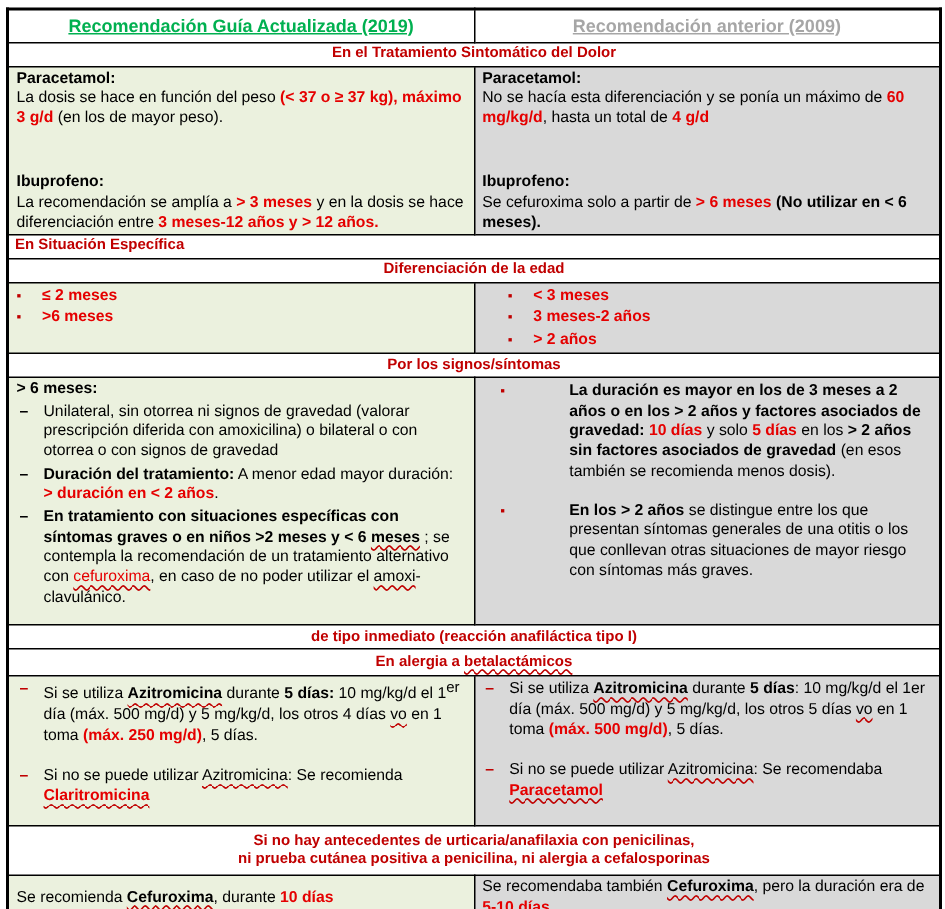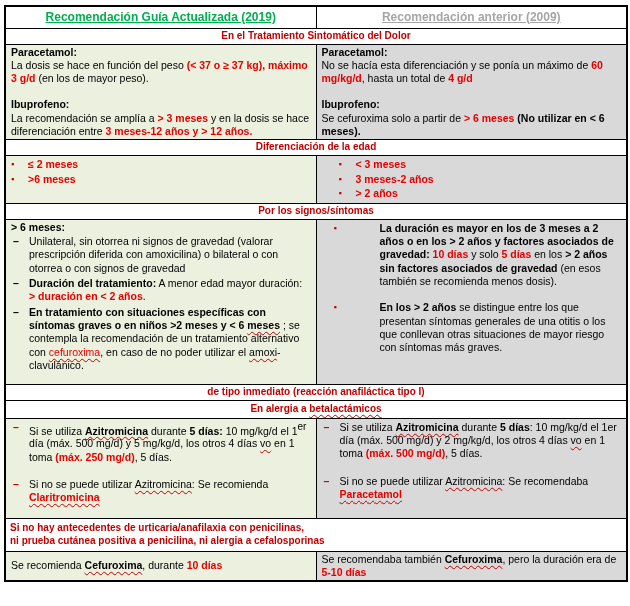--- a/index.html
+++ b/index.html
@@ -38,40 +38,40 @@
   }
   .hdr-2019{color:var(--hdr-green);text-decoration:underline;}
   .hdr-2009{color:var(--hdr-gray);text-decoration:underline;}
   td.title-row{
     background:#fff;text-align:center;vertical-align:middle;
     font-weight:bold;font-size:10px;color:var(--title-red);
     padding:1px 4px;
   }
   td.title-left{text-align:left;}
   .bold-label{font-weight:bold;}
-  .para-gap{margin-top:13px;}
+  .para-gap{margin-top:30px;}
   
   .rn-b{font-weight:bold;}
   .rn-r{color:var(--em-red);}
   .rn-w{text-decoration:underline wavy var(--title-red);text-decoration-thickness:1px;text-underline-offset:2px;}
   .rn-sup{vertical-align:super;font-size:10px;}
   
   .dash-item{display:flex;gap:7px;margin:1px 0 2px 2px;}
   .dash-item .mk{flex:0 0 9px;font-weight:bold;}
   .dash-item .tx{flex:1;}
   .dash-red .mk{color:var(--title-red);}
   .gap-above{margin-top:14px;}
   .sq-item{display:flex;gap:9px;color:var(--em-red);font-weight:bold;margin:1px 0;}
   .sq-item .mk{flex:0 0 8px;color:var(--title-red);font-size:9px;line-height:1.5;}
   .sq-black{color:#000;font-weight:normal;}
   .sq-black .mk{color:var(--title-red);}
   .sq-black .tx{flex:1;margin-left:29px;}
   .indent-right{padding-left:22px;}
   .sq-gap{margin-top:13px;}
-  .nohay-line{text-align:left;}
+  .nohay-line{text-align:center;}
   td.v-mid{vertical-align:middle;}
 </style>
 </head>
 <body>
 
 <table>
   <colgroup>
       <col style="width:311px">
       <col style="width:311px">
     </colgroup>
@@ -98,20 +98,23 @@
       <div><span>La recomendación se amplía a </span><span class="rn-r rn-b">&gt; 3 meses</span><span> y en la dosis se hace diferenciación entre </span><span class="rn-r rn-b">3 meses-12 años y &gt; 12 años.</span></div>
     </td>
     <td class="cell-right">
       <div class="bold-label">Paracetamol:</div>
       <div><span>No se hacía esta diferenciación y se ponía un máximo de </span><span class="rn-r rn-b">60 mg/kg/d</span><span>, hasta un total de </span><span class="rn-r rn-b">4 g/d</span></div>
       <div class="bold-label para-gap">Ibuprofeno:</div>
       <div><span>Se cefuroxima solo a partir de </span><span class="rn-r rn-b">&gt; 6 meses</span><span> </span><span class="rn-b">(No utilizar en &lt; 6 meses).</span></div>
     </td>
   </tr>
 
+  <tr>
+    <td class="title-row title-left" colspan="2" style="height:15px">En Situación Específica</td>
+  </tr>
 
   <tr>
     <td class="title-row" colspan="2" style="height:15px">Diferenciación de la edad</td>
   </tr>
 
   <tr>
     <td class="cell-left" style="height:42px">
       <div class="sq-item">
         <span class="mk">▪</span>
         <span class="tx">≤ 2 meses</span>
@@ -183,21 +186,21 @@
         <span class="tx"><span>Si se utiliza </span><span class="rn-b rn-w">Azitromicina</span><span> durante </span><span class="rn-b">5 días:</span><span> 10 mg/kg/d el 1</span><span class="rn-sup">er</span><span> día (máx. 500 mg/d) y 5 mg/kg/d, los otros 4 días </span><span class="rn-w">vo</span><span> en 1 toma </span><span class="rn-r rn-b">(máx. 250 mg/d)</span><span>, 5 días.</span></span>
       </div>
       <div class="dash-item dash-red gap-above">
         <span class="mk">–</span>
         <span class="tx"><span>Si no se puede utilizar </span><span class="rn-w">Azitromicina</span><span>: Se recomienda </span><span class="rn-r rn-b rn-w">Claritromicina</span></span>
       </div>
     </td>
     <td class="cell-right">
       <div class="dash-item dash-red">
         <span class="mk">–</span>
-        <span class="tx"><span>Si se utiliza </span><span class="rn-b rn-w">Azitromicina</span><span> durante </span><span class="rn-b">5 días</span><span>: 10 mg/kg/d el 1er día (máx. 500 mg/d) y 2 mg/kg/d, los otros 4 días </span><span class="rn-w">vo</span><span> en 1 toma </span><span class="rn-r rn-b">(máx. 500 mg/d)</span><span>, 5 días.</span></span>
+        <span class="tx"><span>Si se utiliza </span><span class="rn-b rn-w">Azitromicina</span><span> durante </span><span class="rn-b">5 días</span><span>: 10 mg/kg/d el 1er día (máx. 500 mg/d) y 5 mg/kg/d, los otros 5 días </span><span class="rn-w">vo</span><span> en 1 toma </span><span class="rn-r rn-b">(máx. 500 mg/d)</span><span>, 5 días.</span></span>
       </div>
       <div class="dash-item dash-red gap-above">
         <span class="mk">–</span>
         <span class="tx"><span>Si no se puede utilizar </span><span class="rn-w">Azitromicina</span><span>: Se recomendaba </span><span class="rn-r rn-b rn-w">Paracetamol</span></span>
       </div>
     </td>
   </tr>
 
   <tr>
     <td class="title-row" colspan="2" style="height:33px">

